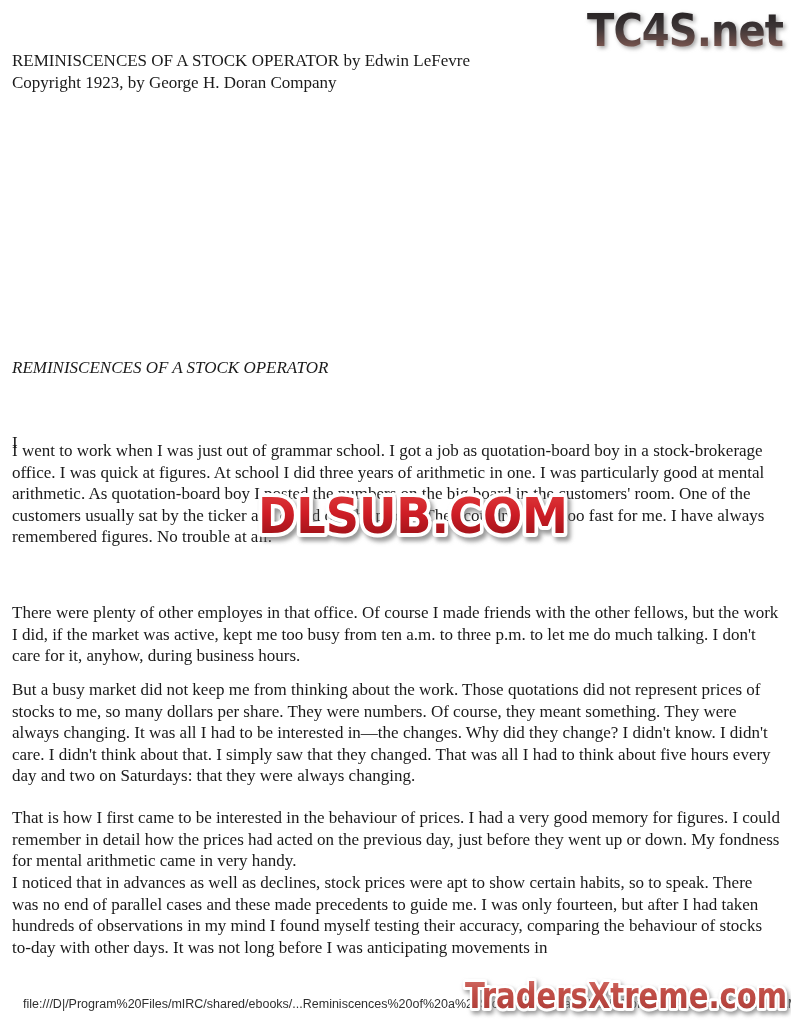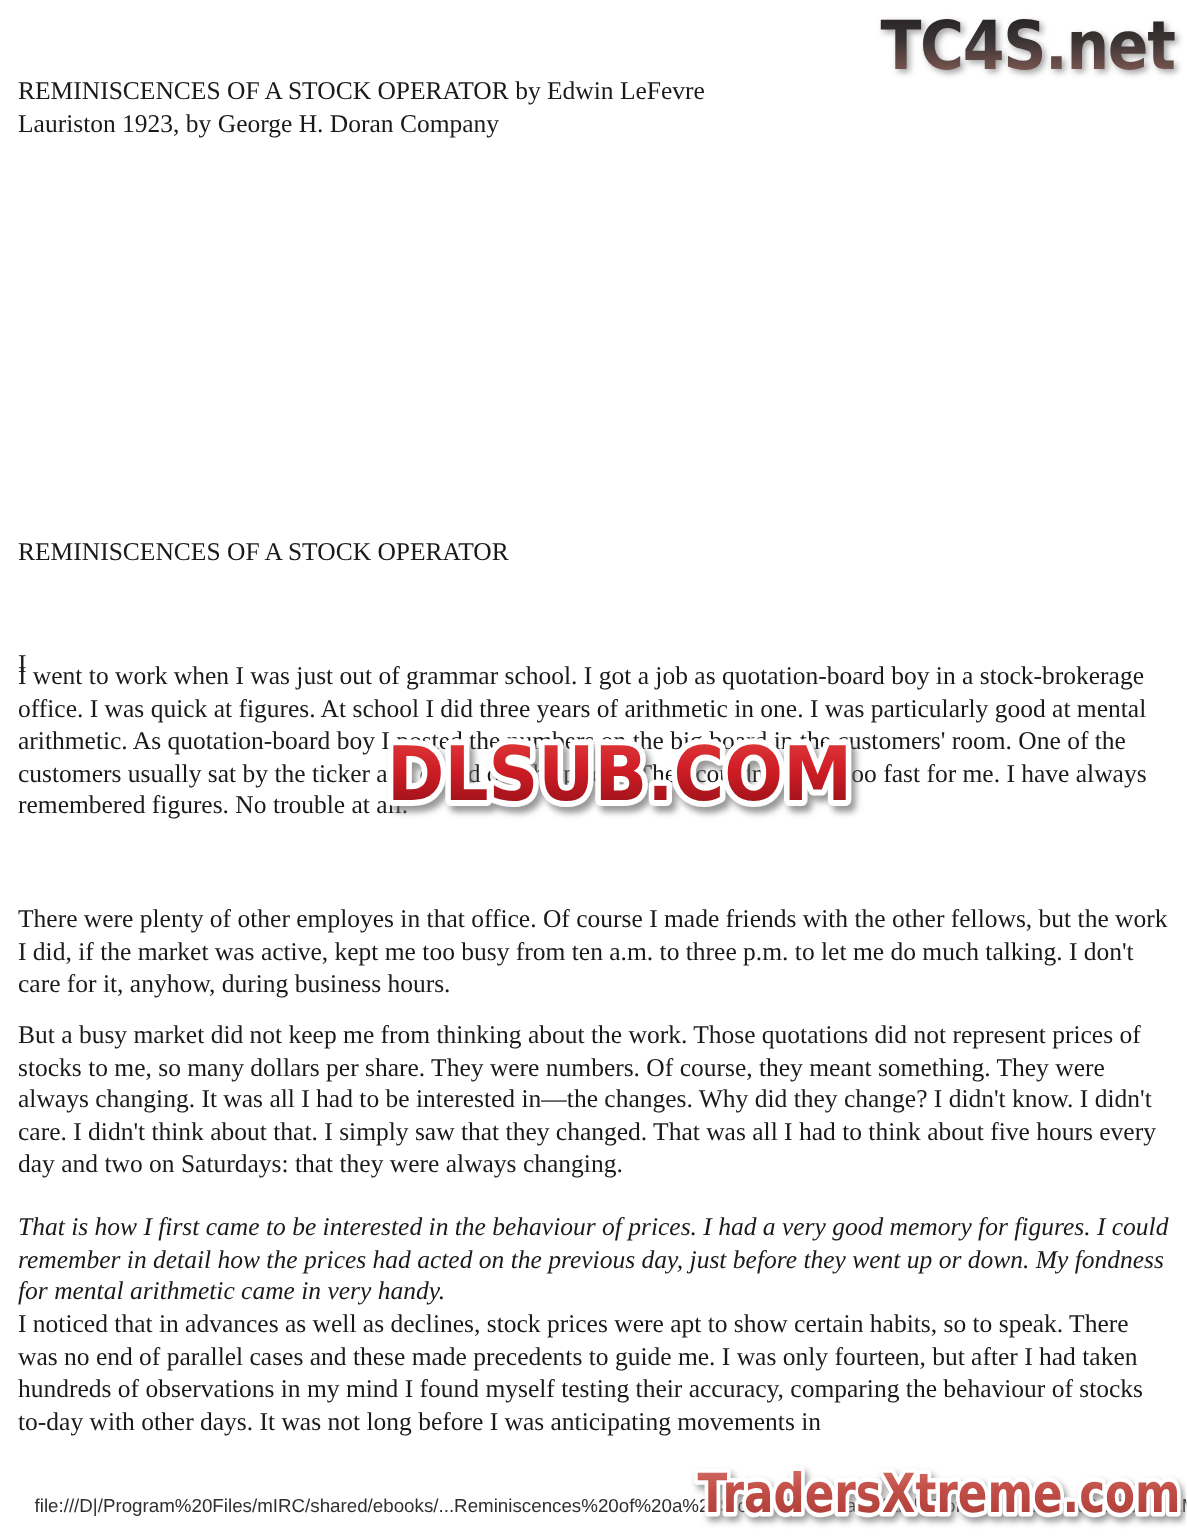--- a/index.html
+++ b/index.html
@@ -17,26 +17,26 @@
     left: 12px;
     width: 769px;
     font-size: 17px;
     line-height: 21.5px;
     text-align: left;
     white-space: normal;
   }
   .header-line { font-size: 17px; line-height: 22px; }
   .header-block   { top: 50px;  }
   .dedication     { top: 209px; }
-  .section-title  { top: 357px; }
+  .section-title  { top: 357px; font-style: italic; }
   .chapter-number { top: 432px; }
   .para-1 { top: 440px; }
   .para-2 { top: 602px; }
   .para-3 { top: 679px; font-family: Liberation Serif, serif; }
-  .para-4 { top: 807px; font-style: italic; }
+  .para-4 { top: 807px; }
   .para-5 { top: 872px; }
   .status-bar {
     position: absolute;
     left: 23px;
     top: 997px;
     width: 760px;
     font-family: "Liberation Sans", sans-serif;
     font-size: 12.5px;
     color: #2f2f2f;
     white-space: nowrap;
@@ -62,21 +62,21 @@
         <stop offset="45%" stop-color="#3c3536"></stop>
         <stop offset="75%" stop-color="#6d4f4a"></stop>
         <stop offset="100%" stop-color="#9b6f66"></stop>
       </linearGradient>
     </defs>
     <text x="205" y="44" text-anchor="end" font-size="45" letter-spacing="-1" textLength="196" lengthAdjust="spacingAndGlyphs" fill="url(#g-tc4s)">TC4S.net</text>
   </svg>
 
   <div class="textblock header-block">
     <div class="header-line">REMINISCENCES OF A STOCK OPERATOR by Edwin LeFevre</div>
-    <div class="header-line">Lauriston 1923, by George H. Doran Company</div>
+    <div class="header-line">Copyright 1923, by George H. Doran Company</div>
   </div>
 
 
   <div class="textblock section-title">REMINISCENCES OF A STOCK OPERATOR</div>
 
   <div class="textblock chapter-number">I</div>
 
   <div class="textblock para-1">I went to work when I was just out of grammar school. I got a job as quotation-board boy in a stock-brokerage office. I was quick at figures. At school I did three years of arithmetic in one. I was particularly good at mental arithmetic. As quotation-board boy I posted the numbers on the big board in the customers' room. One of the customers usually sat by the ticker and called out the prices. They couldn't come too fast for me. I have always remembered figures. No trouble at all.</div>
   <div class="textblock para-2">There were plenty of other employes in that office. Of course I made friends with the other fellows, but the work I did, if the market was active, kept me too busy from ten a.m. to three p.m. to let me do much talking. I don't care for it, anyhow, during business hours.</div>
   <div class="textblock para-3">But a busy market did not keep me from thinking about the work. Those quotations did not represent prices of stocks to me, so many dollars per share. They were numbers. Of course, they meant something. They were always changing. It was all I had to be interested in—the changes. Why did they change? I didn't know. I didn't care. I didn't think about that. I simply saw that they changed. That was all I had to think about five hours every day and two on Saturdays: that they were always changing.</div>

